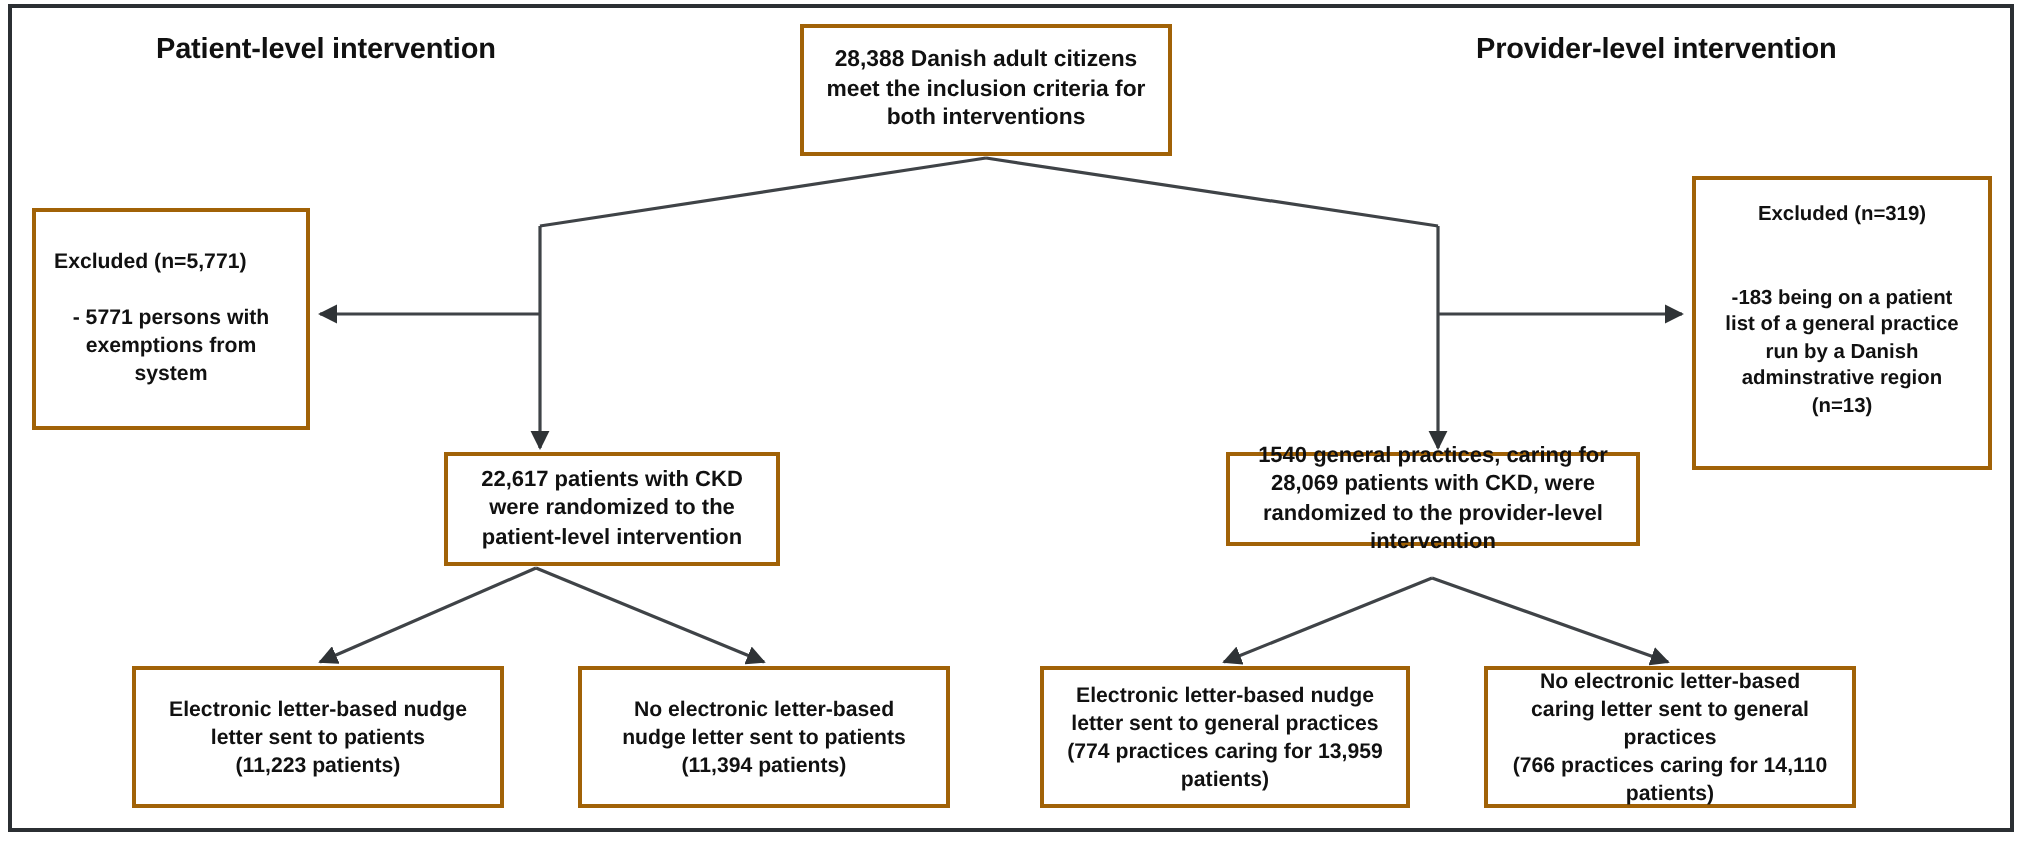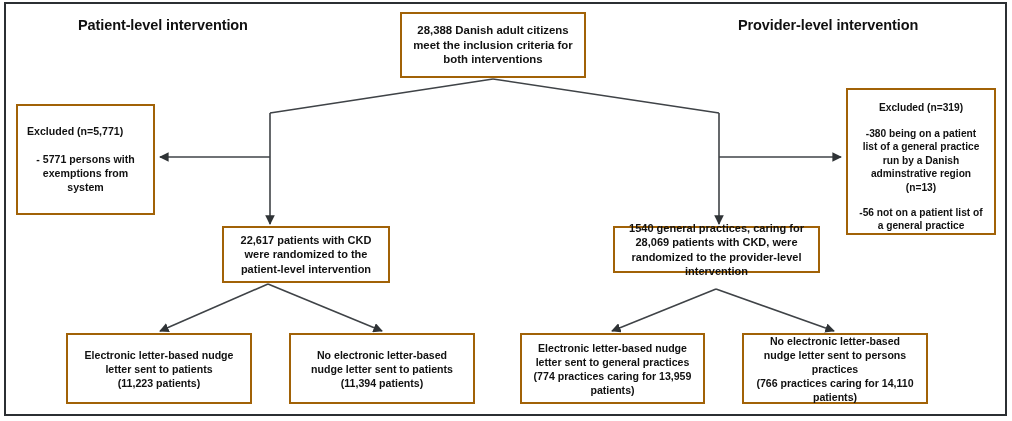--- a/index.html
+++ b/index.html
@@ -91,21 +91,21 @@
     left: 846px;
     top: 88px;
     width: 150px;
     height: 147px;
     font-size: 10.2px;
     line-height: 13.6px;
     justify-content: flex-start;
     padding-top: 11px;
   }
   .node-excl-right .title {
-    margin-bottom: 12px;
+    margin-bottom: 28px;
   }
   .node-excl-right .para {
     margin-bottom: 11px;
   }
   .node-mid-left {
     left: 186px;
     top: 226px;
     width: 168px;
     height: 57px;
     font-size: 11px;
@@ -173,30 +173,26 @@
     <div class="body">
       <span class="line">- 5771 persons with</span>
       <span class="line">exemptions from</span>
       <span class="line">system</span>
     </div>
   </div>
 
   <div class="node node-excl-right">
     <div class="title">Excluded (n=319)</div>
     <div class="para">
-      <span class="line">-380 being on a patient</span>
+      <span class="line">-183 being on a patient</span>
       <span class="line">list of a general practice</span>
       <span class="line">run by a Danish</span>
       <span class="line">adminstrative region</span>
       <span class="line">(n=13)</span>
     </div>
-    <div class="para2">
-      <span class="line">-56 not on a patient list of</span>
-      <span class="line">a general practice</span>
-    </div>
   </div>
 
   <div class="node node-mid-left">
     <span class="line">22,617 patients with CKD</span>
     <span class="line">were randomized to the</span>
     <span class="line">patient-level intervention</span>
   </div>
 
   <div class="node node-mid-right">
     <span class="line">1540 general practices, caring for</span>
@@ -219,19 +215,19 @@
 
   <div class="node node-leaf node-leaf-3">
     <span class="line">Electronic letter-based nudge</span>
     <span class="line">letter sent to general practices</span>
     <span class="line">(774 practices caring for 13,959</span>
     <span class="line">patients)</span>
   </div>
 
   <div class="node node-leaf node-leaf-4">
     <span class="line">No electronic letter-based</span>
-    <span class="line">nudge letter sent to persons</span>
+    <span class="line">caring letter sent to general</span>
     <span class="line">practices</span>
     <span class="line">(766 practices caring for 14,110</span>
     <span class="line">patients)</span>
   </div>
 
 </div>
 
 </body></html>

